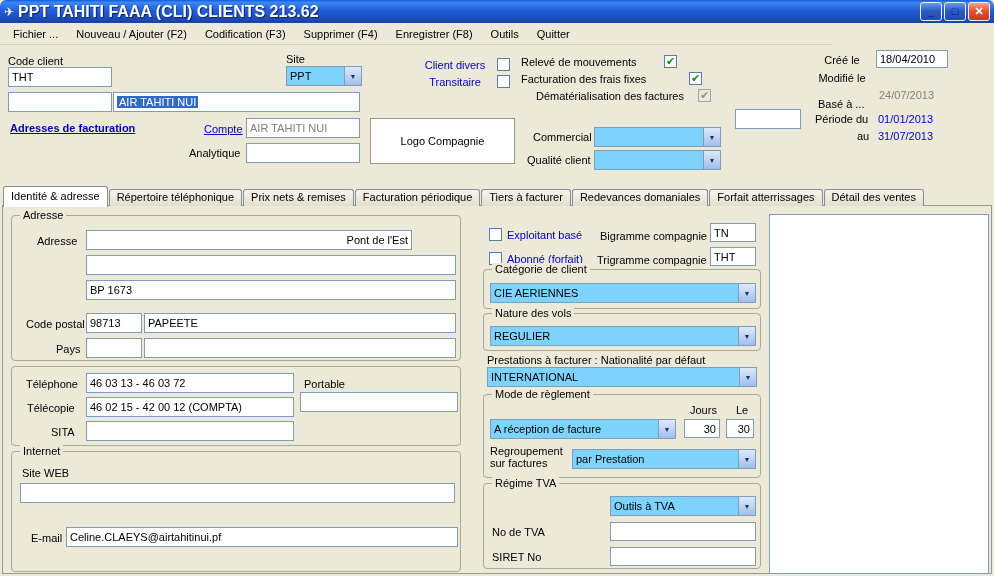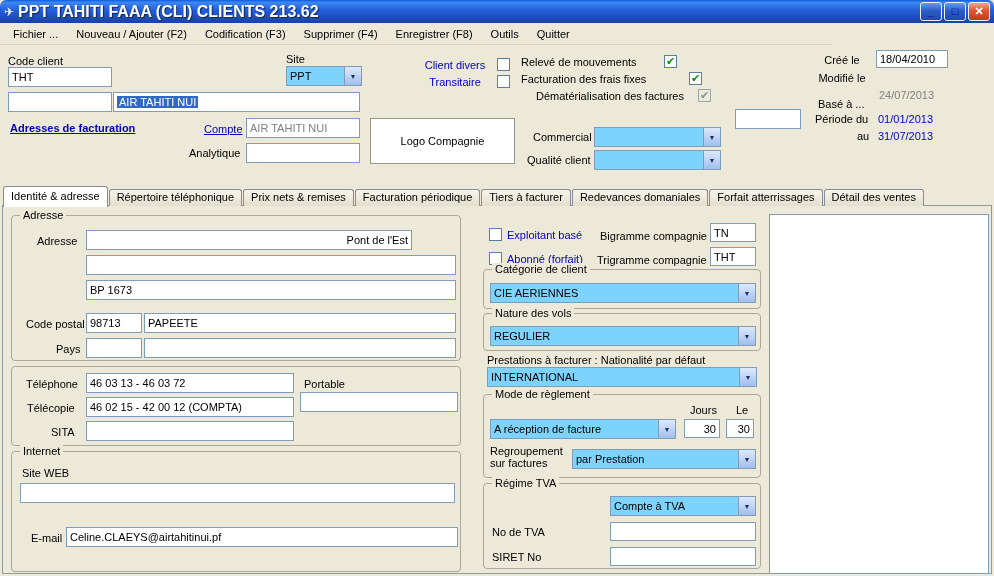--- a/index.html
+++ b/index.html
@@ -273,21 +273,21 @@
     <span class="wraplbl" style="left:6px;top:50px;width:82px">Regroupement sur factures</span>
     <div class="combo" style="left:88px;top:54px;width:184px">
       <span class="ct">par Prestation</span>
       <span class="cbtn">▼</span>
     </div>
   </div>
 
   <div class="grp" style="left:480px;top:277px;width:278px;height:86px">
     <span class="grp-legend">Régime TVA</span>
     <div class="combo" style="left:126px;top:12px;width:146px">
-      <span class="ct">Compte à TVA</span>
+      <span class="ct">Outils à TVA</span>
       <span class="cbtn">▼</span>
     </div>
     <span class="lbl" style="left:8px;top:42px">No de TVA</span>
     <input class="tb" style="left: 126px; top: 38px; width: 146px; height: 19px;">
     <span class="lbl" style="left:8px;top:67px">SIRET No</span>
     <input class="tb" style="left: 126px; top: 63px; width: 146px; height: 19px;">
   </div>
 
   <div class="listbox" style="left:766px;top:8px;width:220px;height:360px"></div>
 </div>

